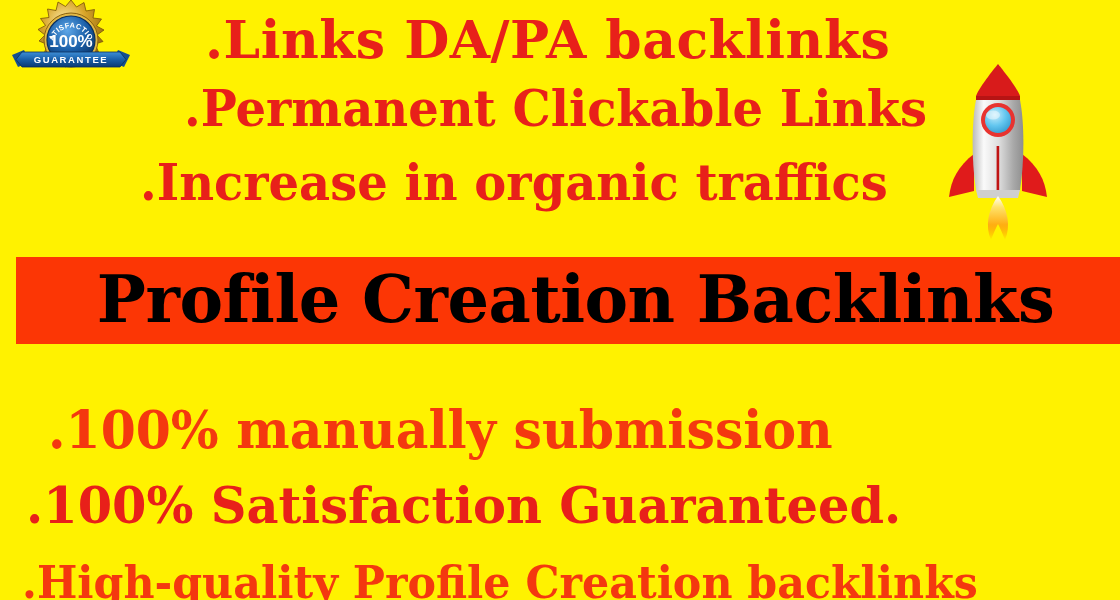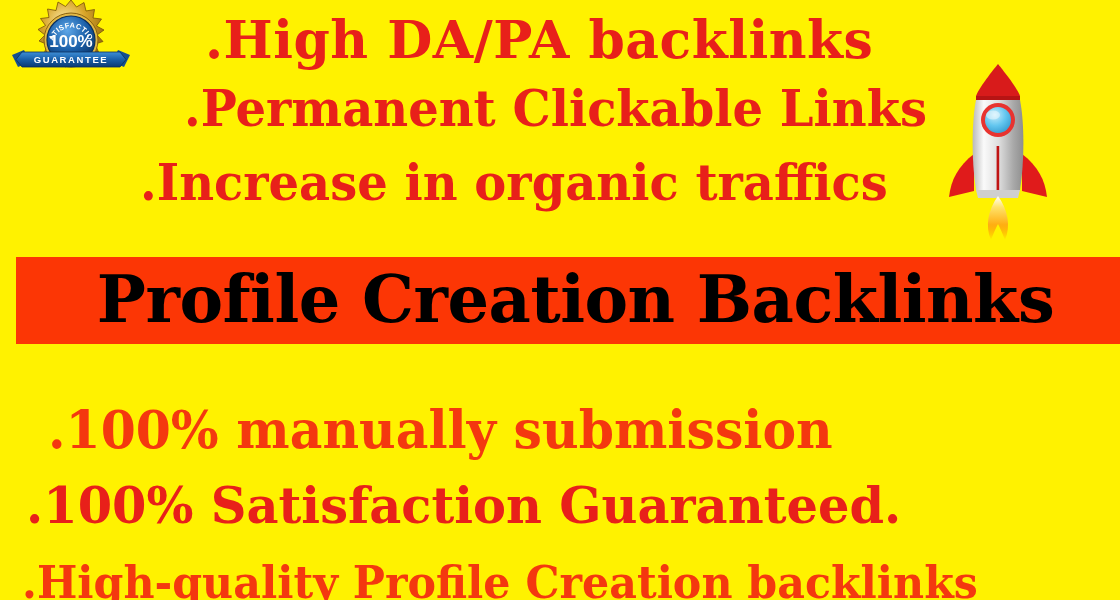--- a/index.html
+++ b/index.html
@@ -183,21 +183,21 @@
 
         <text x="63" y="47" text-anchor="middle" font-family="'Liberation Sans', sans-serif" font-size="17" font-weight="bold" fill="#FFFFFF">100%</text>
 
         <path d="M4,55 L16,50 L22,62 L10,67 Z" fill="#16508F"></path>
         <path d="M122,55 L110,50 L104,62 L116,67 Z" fill="#16508F"></path>
         <path d="M14,52 L112,52 L118,59.5 L112,67 L14,67 L8,59.5 Z" fill="url(#ribg)" stroke="#0A2F5E" stroke-width="0.8"></path>
         <text x="63" y="63" text-anchor="middle" font-family="'Liberation Sans', sans-serif" font-size="9.5" font-weight="bold" fill="#FFFFFF" letter-spacing="1.6">GUARANTEE</text>
       </svg>
     </div>
 
-    <div class="bullet bullet-1">.High DA/PA backlinks</div>
+    <div class="bullet bullet-1">.Links DA/PA backlinks</div>
     <div class="bullet bullet-2">.Permanent Clickable Links</div>
     <div class="bullet bullet-3">.Increase in organic traffics</div>
 
     <div class="rocket">
       <svg width="120" height="190" viewBox="0 0 120 190" xmlns="http://www.w3.org/2000/svg">
         <defs>
           <linearGradient id="bodyg" x1="0" y1="0" x2="1" y2="0">
             <stop offset="0%" stop-color="#B9B9B9"></stop>
             <stop offset="22%" stop-color="#FAFAFA"></stop>
             <stop offset="52%" stop-color="#DDDDDD"></stop>

